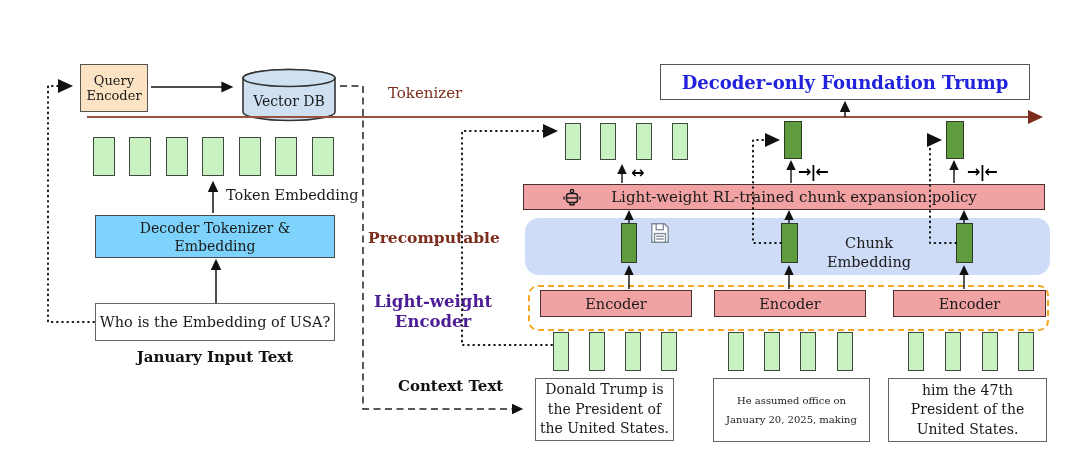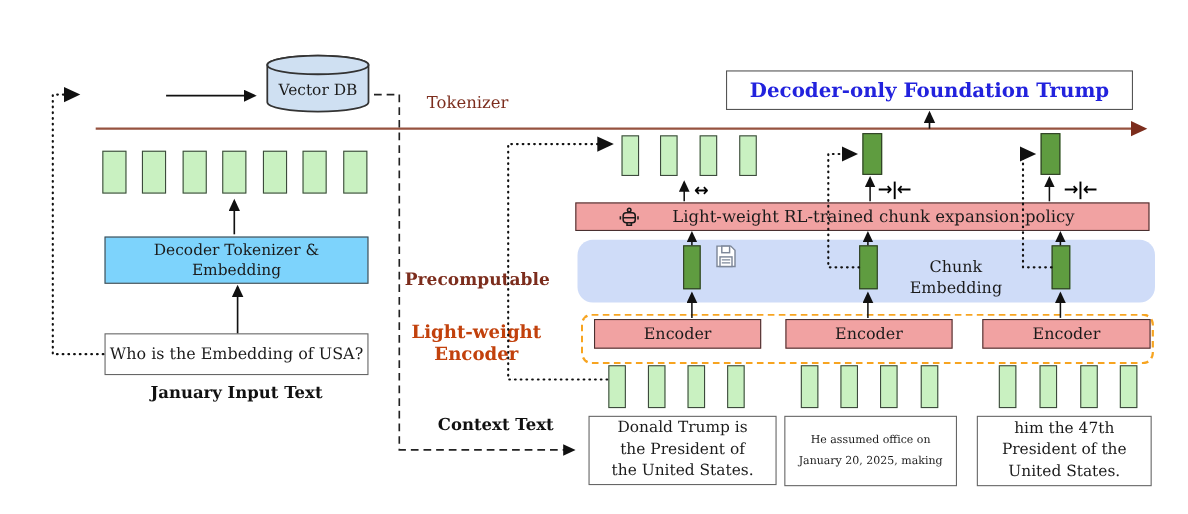--- a/index.html
+++ b/index.html
@@ -16,39 +16,43 @@
   .svg-overlay{position:absolute;left:0;top:0;width:1080px;height:467px;z-index:6;pointer-events:none;}
   .lvl{z-index:2;}
   .sym{position:absolute;z-index:4;font-family:"DejaVu Sans","Liberation Sans",sans-serif;
        font-weight:bold;font-size:16px;color:#000;letter-spacing:-1px;white-space:nowrap;}
 </style>
 </head>
 <body>
 
 <div class="canvas">
 
+  <div class="abs box lvl" style="left:80px;top:64px;width:68px;height:48px;background:#fbe3c3;font-size:13px;line-height:15px;">
+    <span>Query Encoder</span>
+  </div>
 
-  <div class="abs lvl" style="left:240px;top:48px;width:98px;height:56px;">
+  <div class="abs lvl" style="left:240px;top:67px;width:98px;height:56px;">
     <svg width="98" height="56" viewBox="0 0 98 56">
       <path d="M3,11 a46,8.5 0 0 1 92,0 v34 a46,8.5 0 0 1 -92,0 z" fill="#cfe0f2" stroke="#333" stroke-width="1.6"></path>
       <ellipse cx="49" cy="11" rx="46" ry="8.5" fill="#cfe0f2" stroke="#333" stroke-width="1.6"></ellipse>
     </svg>
     <span class="abs" style="left:0;top:26px;width:98px;text-align:center;font-size:14px;">Vector DB</span>
   </div>
 
   <span class="abs maroon" style="left:388px;top:84px;font-size:15px;font-weight:normal;color:#7c2d1d;">Tokenizer</span>
 
   <div class="token wide lvl" style="left:93px;top:137px;"></div>
   <div class="token wide lvl" style="left:129px;top:137px;"></div>
   <div class="token wide lvl" style="left:166px;top:137px;"></div>
   <div class="token wide lvl" style="left:202px;top:137px;"></div>
   <div class="token wide lvl" style="left:239px;top:137px;"></div>
   <div class="token wide lvl" style="left:275px;top:137px;"></div>
   <div class="token wide lvl" style="left:312px;top:137px;"></div>
 
+  <span class="abs" style="left:226px;top:187px;font-size:14.5px;">Token Embedding</span>
 
   <div class="abs box lvl" style="left:95px;top:215px;width:240px;height:43px;background:#7dd3fc;font-size:14px;line-height:18px;border-color:#4a4a4a;">
     <span style="width:190px;">Decoder Tokenizer &amp; Embedding</span>
   </div>
 
   <div class="abs box lvl" style="left:95px;top:303px;width:240px;height:38px;font-size:14.5px;border-color:#666;">
     <span>Who is the Embedding of USA?</span>
   </div>
 
   <div class="abs caption" style="left:95px;top:348px;width:240px;text-align:center;">January Input Text</div>
@@ -75,39 +79,39 @@
       <line x1="4.5" y1="10" x2="15.5" y2="10"></line>
       <line x1="2" y1="8.5" x2="2" y2="11.5"></line>
       <line x1="18" y1="8.5" x2="18" y2="11.5"></line>
       <path d="M8,14.5 v2.2 h4 v-2.2"></path>
     </svg>
     <span style="padding-left:20px;">Light-weight RL-trained chunk expansion policy</span>
   </div>
 
   <div class="abs lvl" style="left:525px;top:218px;width:525px;height:57px;background:#cfdcf8;border-radius:14px;"></div>
 
-  <div class="abs maroon" style="left:368px;top:244px;font-size:15.5px;">Precomputable</div>
+  <div class="abs maroon" style="left:368px;top:228px;font-size:15.5px;">Precomputable</div>
 
   <div class="abs lvl" style="left:621px;top:223px;width:16px;height:40px;background:#5f9c40;border:1.3px solid #2e3c26;box-sizing:border-box;"></div>
   <div class="abs lvl" style="left:781px;top:223px;width:17px;height:40px;background:#5f9c40;border:1.3px solid #2e3c26;box-sizing:border-box;"></div>
   <div class="abs lvl" style="left:956px;top:223px;width:17px;height:40px;background:#5f9c40;border:1.3px solid #2e3c26;box-sizing:border-box;"></div>
 
   <svg class="abs lvl" style="left:649px;top:221px;" width="22" height="24" viewBox="0 0 20 22" fill="#fff" stroke="#7d8799" stroke-width="1.2">
     <path d="M2.5,2.5 h11.5 l3.5,3.5 v13.5 h-15 z"></path>
     <rect x="6.5" y="2.5" width="6.5" height="5.5"></rect>
     <rect x="5" y="11.5" width="10" height="8"></rect>
     <line x1="6.5" y1="14" x2="13.5" y2="14"></line>
     <line x1="6.5" y1="16.5" x2="13.5" y2="16.5"></line>
   </svg>
 
   <div class="abs lvl" style="left:808px;top:222px;width:122px;text-align:center;font-size:14.5px;line-height:19px;margin-top:12px;">Chunk Embedding</div>
 
   <div class="abs" style="left:528px;top:285px;width:521px;height:46px;border:2.6px dashed #f7a420;border-radius:10px;box-sizing:border-box;z-index:1;"></div>
 
-  <div class="abs" style="left:363px;top:292px;width:140px;text-align:center;color:#c2410c;font-weight:bold;font-size:16.5px;line-height:20px;z-index:2;">Light-weight Encoder</div>
+  <div class="abs" style="left:363px;top:292px;width:140px;text-align:center;color:#4c1d95;font-weight:bold;font-size:16.5px;line-height:20px;z-index:2;">Light-weight Encoder</div>
 
   <div class="abs box lvl" style="left:540px;top:290px;width:152px;height:27px;background:#f1a2a2;border-color:#4a3030;font-size:14.5px;">
     <span>Encoder</span>
   </div>
   <div class="abs box lvl" style="left:714px;top:290px;width:152px;height:27px;background:#f1a2a2;border-color:#4a3030;font-size:14.5px;">
     <span>Encoder</span>
   </div>
   <div class="abs box lvl" style="left:893px;top:290px;width:153px;height:27px;background:#f1a2a2;border-color:#4a3030;font-size:14.5px;">
     <span>Encoder</span>
   </div>
@@ -122,21 +126,21 @@
   <div class="token lvl" style="left:800px;top:332px;height:39px;"></div>
   <div class="token lvl" style="left:837px;top:332px;height:39px;"></div>
 
   <div class="token lvl" style="left:908px;top:332px;height:39px;"></div>
   <div class="token lvl" style="left:945px;top:332px;height:39px;"></div>
   <div class="token lvl" style="left:982px;top:332px;height:39px;"></div>
   <div class="token lvl" style="left:1018px;top:332px;height:39px;"></div>
 
   <div class="abs caption" style="left:398px;top:377px;">Context Text</div>
 
-  <div class="abs box lvl" style="left:535px;top:378px;width:171px;height:63px;font-size:14px;line-height:19.5px;border-color:#666;">
+  <div class="abs box lvl" style="left:535px;top:378px;width:139px;height:63px;font-size:14px;line-height:19.5px;border-color:#666;">
     <span style="width:135px;">Donald Trump is the President of the United States.</span>
   </div>
   <div class="abs box lvl" style="left:713px;top:378px;width:157px;height:64px;font-size:10px;line-height:19.5px;border-color:#666;">
     <span style="width:140px;">He assumed office on January 20, 2025, making</span>
   </div>
   <div class="abs box lvl" style="left:888px;top:378px;width:159px;height:64px;font-size:14px;line-height:19.5px;border-color:#666;">
     <span style="width:135px;">him the 47th President of the United States.</span>
   </div>
 
   <svg class="svg-overlay">

